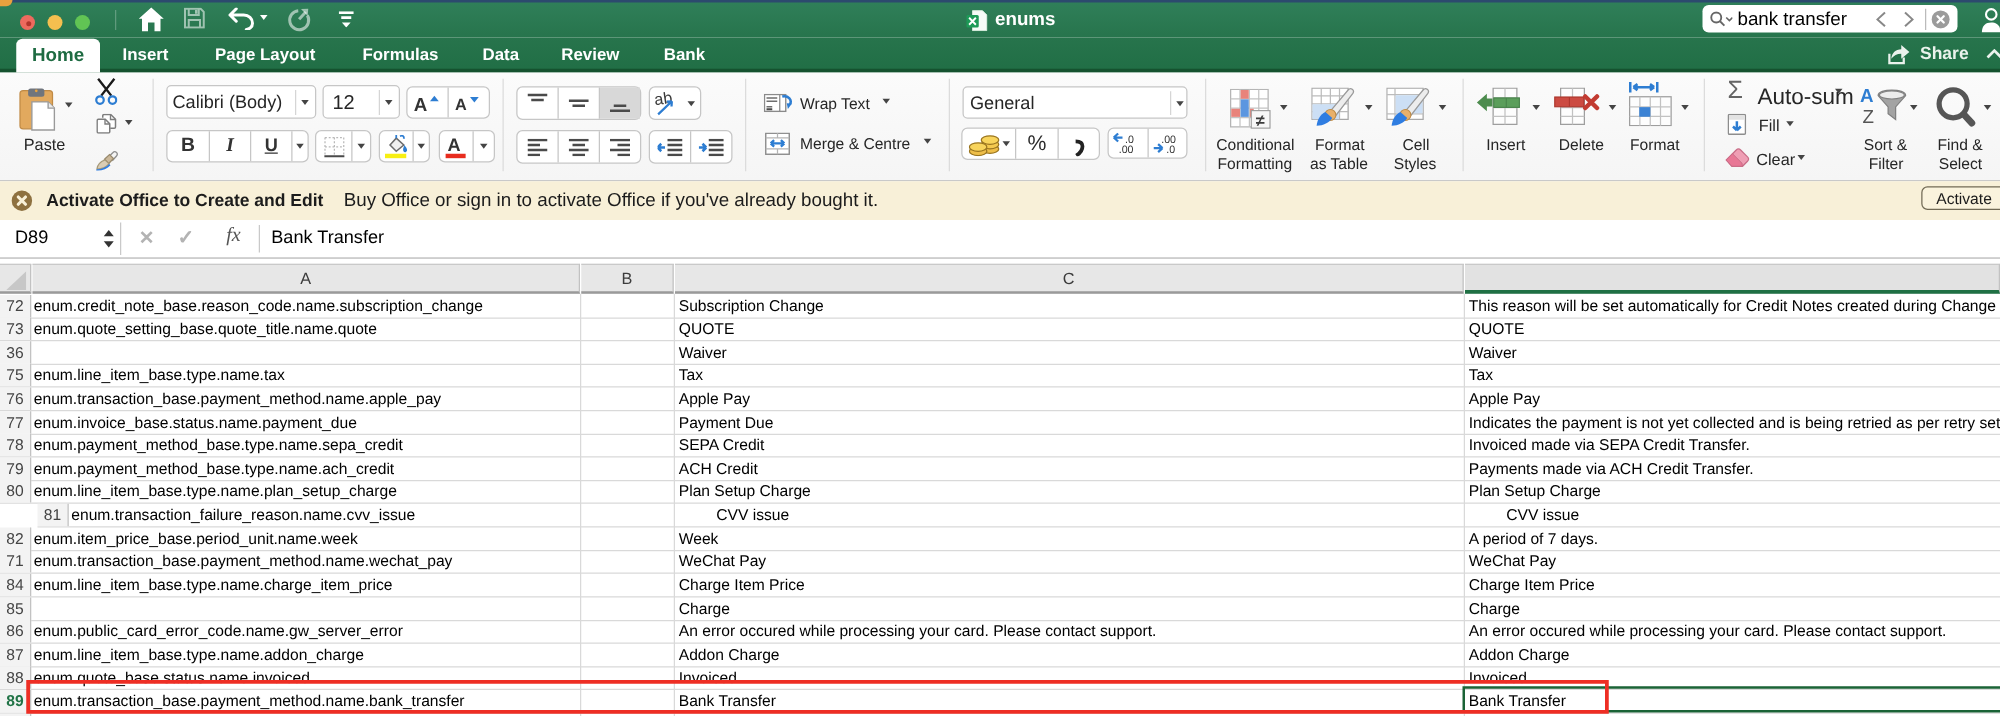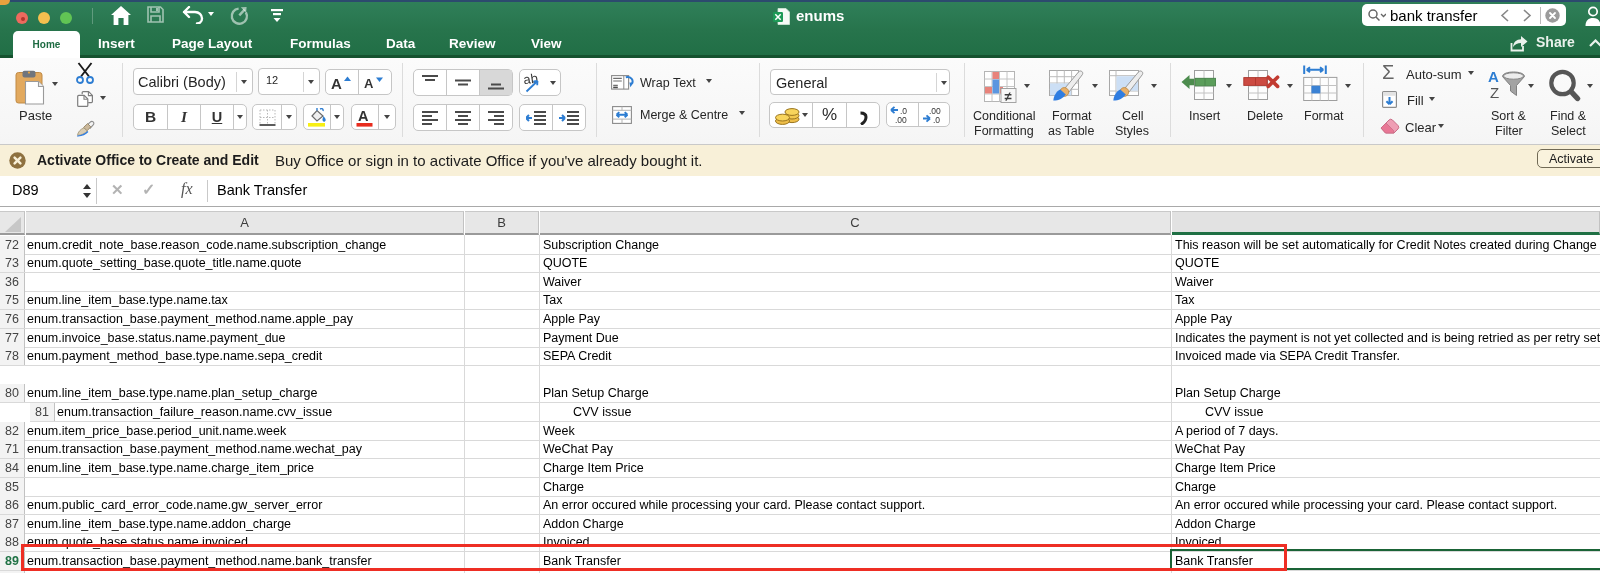--- a/index.html
+++ b/index.html
@@ -12,21 +12,21 @@
 #navstrip { left:0; top:0; width:1600px; height:2px; background:#2c4a6e; }
 #orangecorner { left:0; top:0; width:10px; height:5px; background:#e9a13e; border-radius:0 0 6px 0; }
 .tl { width:12px; height:12px; border-radius:50%; top:12px; }
 #sep1 { left:92px; top:8px; width:1px; height:16px; background:rgba(255,255,255,.25); }
 #doctitle { left:796px; top:7px; color:#fff; font-size:15px; font-weight:700; }
 #searchbox { left:1362px; top:4px; width:204px; height:22px; background:#fff; border-radius:5px; }
 
 #tabbar { left:0; top:30px; width:1600px; height:28px; background:linear-gradient(#27744c,#206e45); }
 #tabline { left:0; top:55px; width:1600px; height:3px; background:#15522f; }
 .tab { top:32px; height:26px; color:#fff; font-size:13.5px; font-weight:700; line-height:24px; }
-#hometab { left:13px; top:31px; width:67px; height:27px; background:#fff; border-radius:5px 5px 0 0; color:#1e6b42; text-align:center; font-size:10px; font-weight:700; line-height:27px; z-index:3;}
+#hometab { left:13px; top:31px; width:67px; height:27px; background:#fff; border-radius:5px 5px 0 0; color:#1e6b42; text-align:center; font-size:15px; font-weight:700; line-height:27px; z-index:3;}
 
 #ribbon { left:0; top:58px; width:1600px; height:87px; background:linear-gradient(#fbfbfb,#f5f5f5); border-bottom:1px solid #c9c9c9; }
 .rsep { position:absolute; top:5px; width:1px; height:74px; background:#dcdcdc; }
 .rlabel { position:absolute; color:#262626; font-size:12.5px; white-space:nowrap; }
 .rbox { position:absolute; background:#fff; border:1px solid #c6c6c6; border-radius:4px; }
 .rbtn { position:absolute; background:#fff; border:1px solid #c6c6c6; border-radius:5px; display:flex; }
 .rbtn .seg { border-right:1px solid #c6c6c6; display:flex; align-items:center; justify-content:center; }
 .rbtn .seg:last-child { border-right:none; }
 .dar { position:absolute; width:0; height:0; border-left:3.5px solid transparent; border-right:3.5px solid transparent; border-top:4.5px solid #444; }
 
@@ -112,21 +112,21 @@
 </svg>
 
 <div id="tabbar" class="abs"></div>
 <div id="tabline" class="abs"></div>
 <div id="hometab" class="abs">Home</div>
 <div class="abs tab" style="left:98px;">Insert</div>
 <div class="abs tab" style="left:172px;">Page Layout</div>
 <div class="abs tab" style="left:290px;">Formulas</div>
 <div class="abs tab" style="left:386px;">Data</div>
 <div class="abs tab" style="left:449px;">Review</div>
-<div class="abs tab" style="left:531px;">View</div>
+<div class="abs tab" style="left:531px;">Bank</div>
 
 <svg class="abs" style="left:1510px;top:35px;" width="19" height="17" viewBox="0 0 19 17">
   <path d="M1.5 8 L1.5 15.5 L13 15.5 L13 11" fill="none" stroke="#eaf2ec" stroke-width="1.8"></path>
   <path d="M3 12 C3.5 7 6.5 4.5 11 4.3 L11 1 L17.5 6.5 L11 12 L11 8 C7.5 8 5 9.5 3 12 Z" fill="#eaf2ec"></path>
 </svg>
 <div class="abs" style="left:1536px;top:34px;font-size:14px;font-weight:700;color:#eaf2ec;">Share</div>
 <svg class="abs" style="left:1589px;top:39px;" width="13" height="8" viewBox="0 0 13 8">
   <path d="M1 7 L6.5 1.5 L12 7" fill="none" stroke="#eaf2ec" stroke-width="2.2"></path>
 </svg>
 
@@ -160,21 +160,21 @@
     <path d="M3.4 18.4 C7.3 18.5 11 16.7 13.4 14.1 L14.4 15.1 C11.7 18 7.5 19.8 2.9 19.4 Z" fill="#2f7de1"></path>
   </svg>
   <div class="rsep" style="left:122px;"></div>
 
   <div class="rbox" style="left:133px;top:10px;width:120px;height:27px;">
     <div class="rlabel" style="left:4px;top:5px;font-size:14.5px;">Calibri (Body)</div>
     <div class="abs" style="left:102px;top:3px;width:1px;height:20px;background:#d5d5d5;"></div>
     <div class="dar" style="left:107px;top:11px;"></div>
   </div>
   <div class="rbox" style="left:258px;top:10px;width:62px;height:27px;">
-    <div class="rlabel" style="left:7px;top:5px;font-size:11px;">12</div>
+    <div class="rlabel" style="left:7px;top:5px;font-size:16px;">12</div>
     <div class="abs" style="left:44px;top:3px;width:1px;height:20px;background:#d5d5d5;"></div>
     <div class="dar" style="left:49px;top:11px;"></div>
   </div>
   <div class="rbtn" style="left:325px;top:11px;width:67px;height:26px;">
     <div class="seg" style="width:33px;">
         <svg width="22" height="15" viewBox="0 0 22 15">
           <text x="0" y="13.5" font-size="15" font-weight="bold" fill="#333" font-family="Liberation Sans">A</text>
           <path d="M13 6 L20 6 L16.5 1.5 Z" fill="#2d7dd2"></path>
         </svg>
       </div>
@@ -409,21 +409,21 @@
     <path d="M3.5 5.7 H20.5 M3.7 5.7 L7 3.3 M3.7 5.7 L7 8.1 M20.3 5.7 L17 3.3 M20.3 5.7 L17 8.1 M1.2 1.5 V10 M22.8 1.5 V10" stroke="#2d7dd2" stroke-width="2" fill="none"></path>
     <rect x="0.7" y="13.4" width="33.2" height="23.1" fill="#fdfdfd" stroke="#9e9e9e"></rect>
     <path d="M8.9 13.4 V36.5 M17.2 13.4 V36.5 M25.4 13.4 V36.5 M0.7 21.5 H33.9 M0.7 29 H33.9" stroke="#c2c2c2"></path>
     <rect x="8.4" y="21.7" width="8.9" height="7.7" fill="#3b82d4"></rect>
   </svg>
   <div class="dar" style="left:1345px;top:26px;"></div>
   <div class="rlabel" style="left:1304px;top:51px;">Format</div>
   <div class="rsep" style="left:1363px;"></div>
 
   <div class="rlabel" style="left:1382px;top:3px;font-size:20px;font-weight:400;color:#646464;">Σ</div>
-  <div class="rlabel" style="left:1406px;top:9px;font-size:13px;">Auto-sum</div>
+  <div class="rlabel" style="left:1406px;top:9px;font-size:18px;">Auto-sum</div>
   <div class="dar" style="left:1468px;top:13px;"></div>
   <svg class="abs" style="left:1382px;top:33px;" width="15" height="17" viewBox="0 0 15 17">
     <rect x="0.6" y="0.6" width="13.8" height="15.8" rx="1" fill="#fff" stroke="#8d8d8d" stroke-width="1.2"></rect>
     <rect x="1.2" y="1.2" width="12.6" height="3.6" fill="#e3e3e3"></rect>
     <path d="M7.5 6 V13 M7.5 13.2 L4.4 10.2 M7.5 13.2 L10.6 10.2" stroke="#2d7dd2" stroke-width="2" fill="none"></path>
   </svg>
   <div class="rlabel" style="left:1407px;top:35px;font-size:13px;">Fill</div>
   <div class="dar" style="left:1429px;top:39px;"></div>
   <svg class="abs" style="left:1379px;top:59px;" width="21" height="17" viewBox="0 0 21 17">
     <path d="M2 11 L10 3 A2.5 2.5 0 0 1 13.5 3 L19 8.5 A2.5 2.5 0 0 1 19 12 L15 16 L6.5 16 Z" fill="#ef9eb4" stroke="#c96d87" stroke-width="1"></path>
@@ -517,20 +517,26 @@
       <div class="ca">enum.invoice_base.status.name.payment_due</div>
       <div class="cc">Payment Due</div>
       <div class="cd">Indicates the payment is not yet collected and is being retried as per retry settings</div>
     </div>
     <div class="row" style="top:112.22px;">
       <div class="rn">78</div>
       <div class="ca">enum.payment_method_base.type.name.sepa_credit</div>
       <div class="cc">SEPA Credit</div>
       <div class="cd">Invoiced made via SEPA Credit Transfer.</div>
     </div>
+    <div class="row" style="top:130.84px;">
+      <div class="rn">79</div>
+      <div class="ca">enum.payment_method_base.type.name.ach_credit</div>
+      <div class="cc">ACH Credit</div>
+      <div class="cd">Payments made via ACH Credit Transfer.</div>
+    </div>
     <div class="row" style="top:149.46px;">
       <div class="rn">80</div>
       <div class="ca">enum.line_item_base.type.name.plan_setup_charge</div>
       <div class="cc">Plan Setup Charge</div>
       <div class="cd">Plan Setup Charge</div>
     </div>
     <div class="row" style="top:168.08px;margin-left:30px;">
       <div class="rn">81</div>
       <div class="ca">enum.transaction_failure_reason.name.cvv_issue</div>
       <div class="cc">CVV issue</div>

